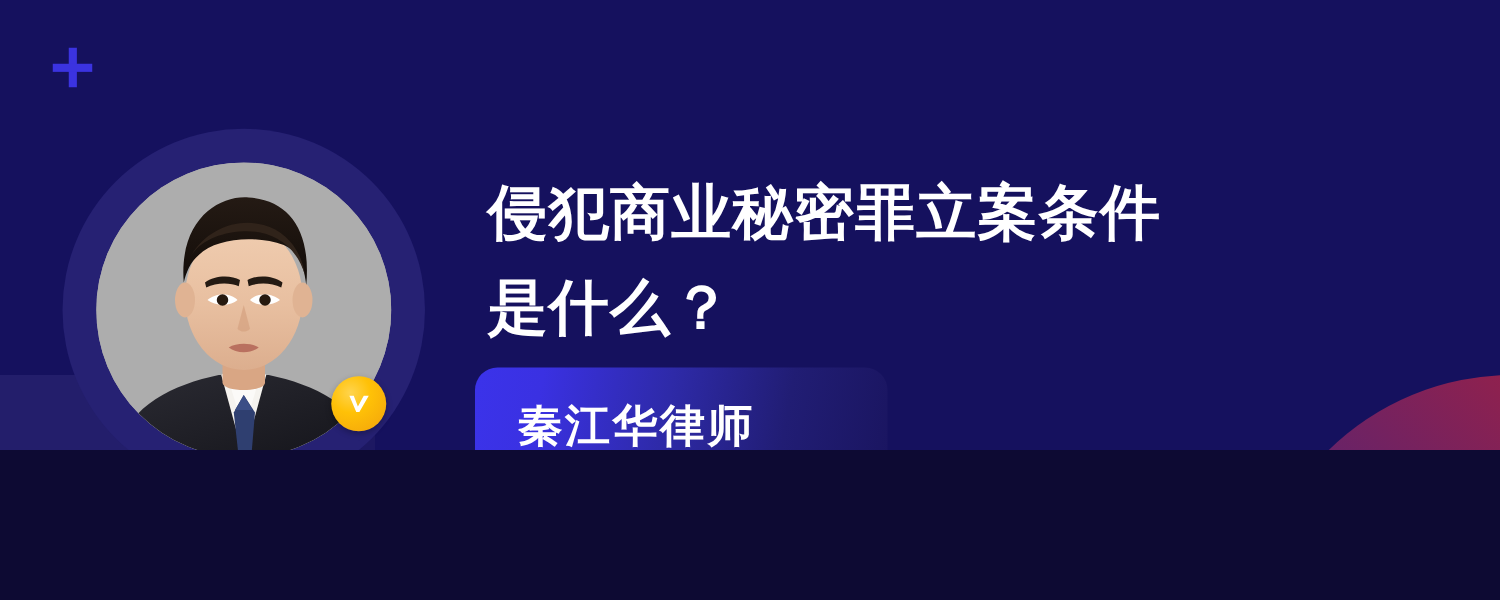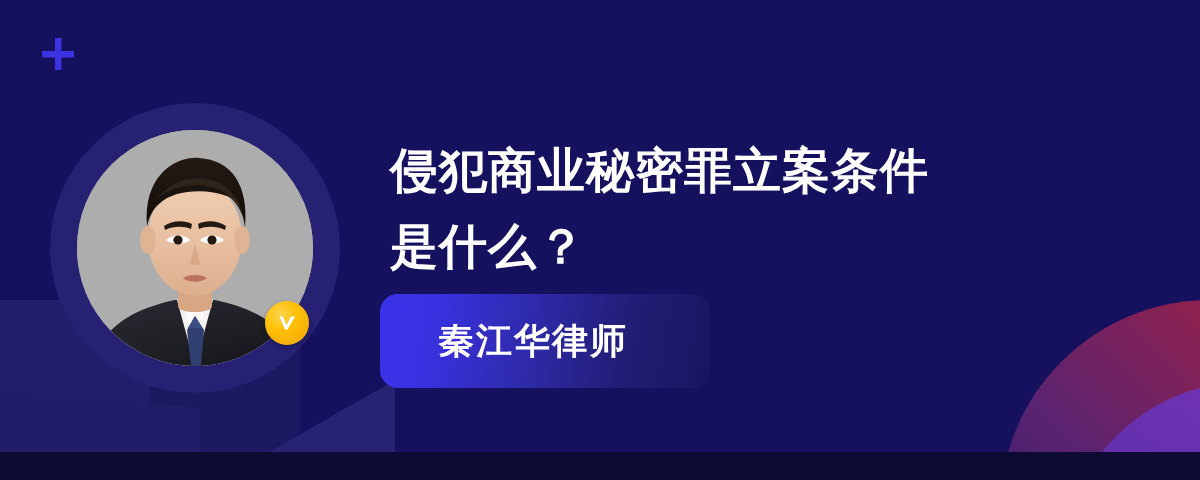--- a/index.html
+++ b/index.html
@@ -3,21 +3,21 @@
 <meta charset="utf-8">
 <style>
   html, body {
     margin: 0;
     padding: 0;
     background: #0d0a33;
   }
   #stage {
     position: relative;
     width: 1200px;
-    height: 452px;
+    height: 360px;
     overflow: hidden;
     background: #15115e;
     font-family: "Liberation Sans", "DejaVu Sans", sans-serif;
   }
 
   
   .bg-layer {
     position: absolute;
     inset: 0;
     overflow: hidden;
@@ -147,21 +147,20 @@
     background: linear-gradient(100deg, #3b33ea 0%, #3a31e2 16%, #2e2aa8 46%, #211d74 74%, #1a1560 100%);
     display: flex;
     align-items: center;
   }
   .name-badge-label {
     color: #ffffff;
     font-size: 36px;
     font-weight: bold;
     letter-spacing: 2px;
     padding-left: 34px;
-    margin-left: 24px;
   }
 </style>
 </head>
 <body>
 
 <div id="stage">
 
   <div class="bg-layer">
     <div class="poly-left-a"></div>
     <div class="poly-left-b"></div>

